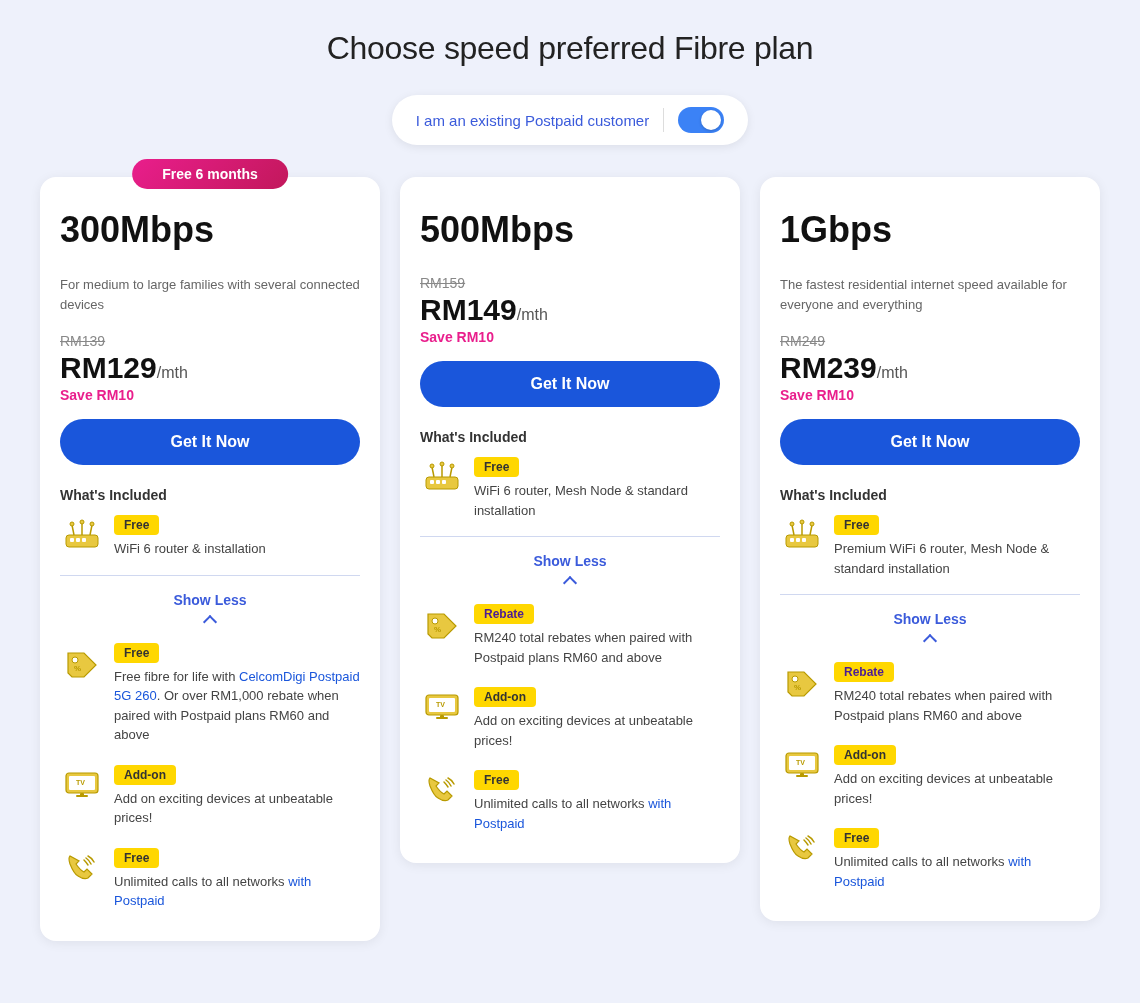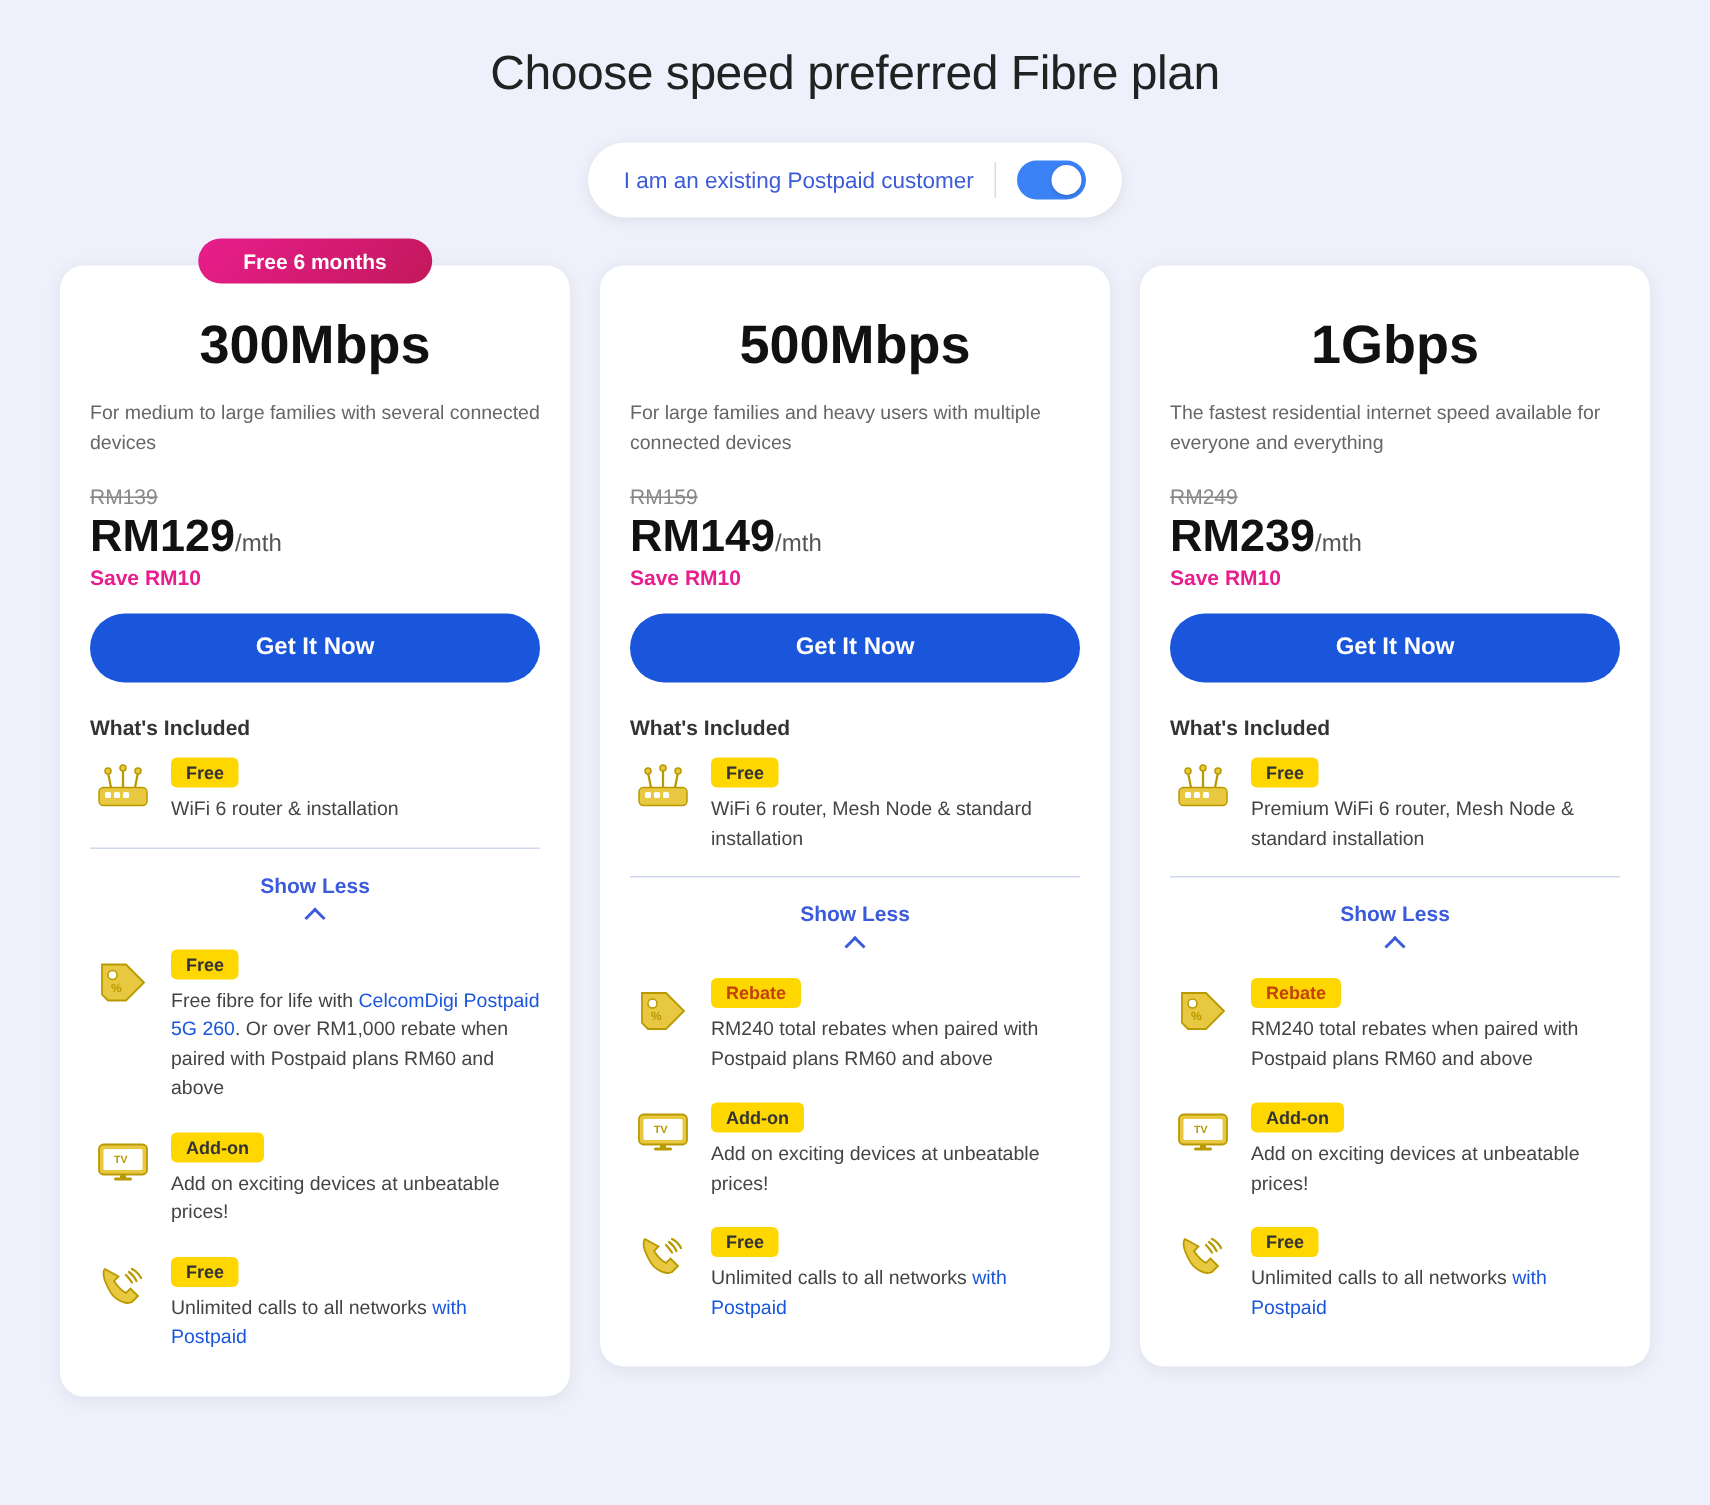--- a/index.html
+++ b/index.html
@@ -89,23 +89,22 @@
       font-size: 14px;
       font-weight: 600;
       padding: 7px 30px;
       border-radius: 20px;
       white-space: nowrap;
     }
     .plan-speed {
       font-size: 36px;
       font-weight: 700;
       color: #111;
-      margin-bottom: 14px;
+      margin-bottom: 24px;
       margin-top: 8px;
-      text-align: center;
     }
     .plan-description {
       font-size: 13px;
       color: #666;
       line-height: 1.5;
       margin-bottom: 18px;
       min-height: 40px;
     }
     .original-price {
       font-size: 14px;
@@ -160,21 +159,21 @@
       color: #333;
       font-size: 12px;
       font-weight: 700;
       padding: 3px 10px;
       border-radius: 4px;
       margin-bottom: 4px;
     }
     .badge-rebate {
       display: inline-block;
       background: #ffd700;
-      color: #c2410c;
+      color: #4c1d95;
       font-size: 12px;
       font-weight: 700;
       padding: 3px 10px;
       border-radius: 4px;
       margin-bottom: 4px;
     }
     .badge-addon {
       display: inline-block;
       background: #ffd700;
       color: #333;
@@ -306,21 +305,20 @@
       <div>
         <span class="badge-free">Free</span>
         <div class="included-text">Unlimited calls to all networks <a href="#" class="link-text">with Postpaid</a></div>
       </div>
     </div>
     </div>
   </div>
     <div class="plan-card">
     
     <div class="plan-speed">500Mbps</div>
-    <div class="plan-description">For large families and heavy users with multiple connected devices</div>
     <div class="original-price">RM159</div>
     <div class="current-price">RM149<span>/mth</span></div>
     <div class="save-text">Save RM10</div>
     <button class="get-it-btn">Get It Now</button>
     <div class="whats-included-label">What's Included</div>
     <div class="included-row">
       <div><svg viewBox="0 0 44 38" fill="none" xmlns="http://www.w3.org/2000/svg" style="width:44px;height:38px">
     <rect x="6" y="20" width="32" height="12" rx="3" fill="#e8c840" stroke="#b89a00" stroke-width="1"></rect>
     <rect x="10" y="23" width="4" height="4" rx="1" fill="#fff"></rect>
     <rect x="16" y="23" width="4" height="4" rx="1" fill="#fff"></rect>

